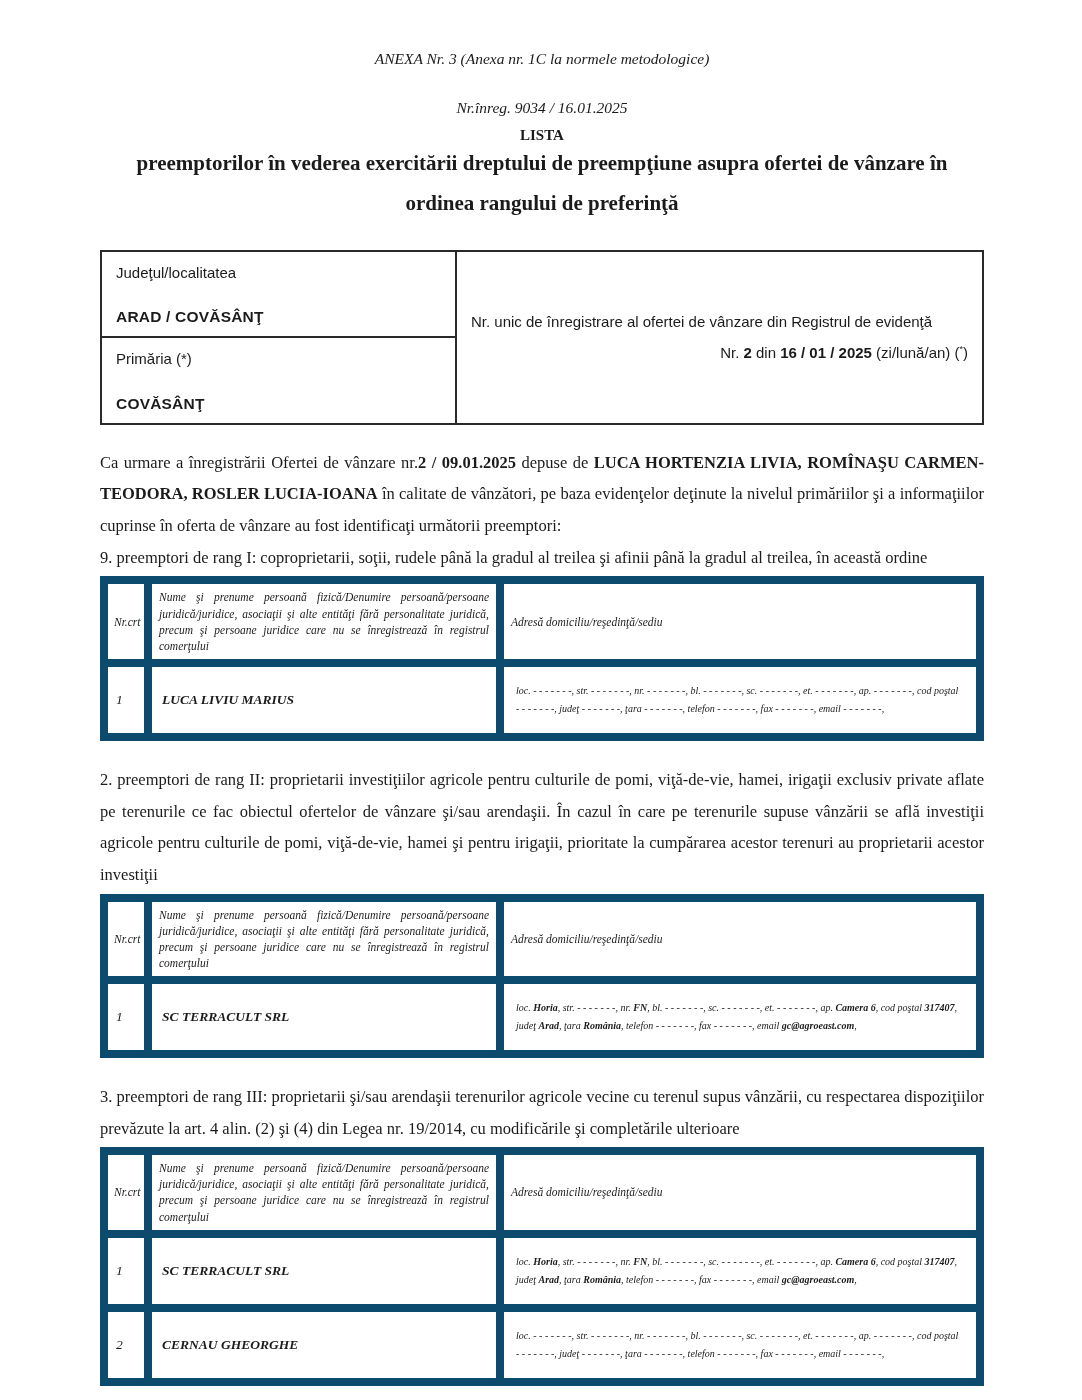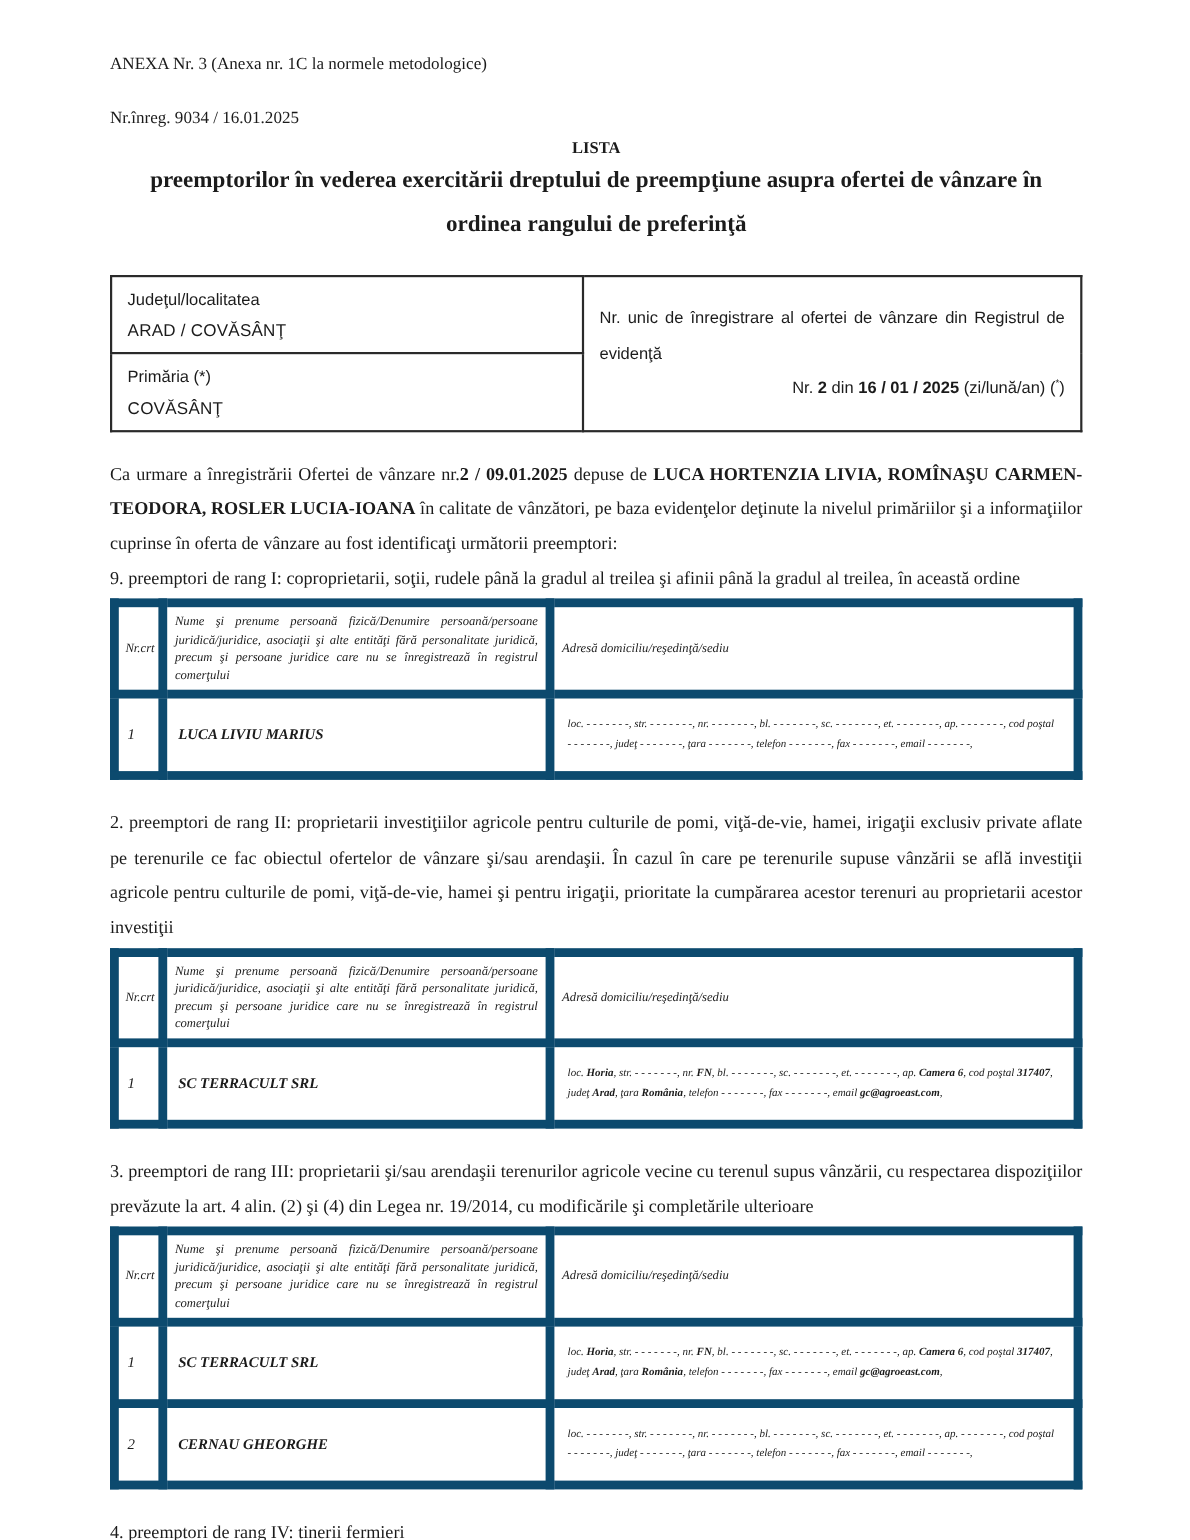--- a/index.html
+++ b/index.html
@@ -5,36 +5,36 @@
   * { margin:0; padding:0; box-sizing:border-box; }
   html,body { background:#ffffff; }
   body {
     width:1082px; height:1400px;
     font-family:"Liberation Serif", serif;
     color:#1b1b1b;
     position:relative;
   }
   .page { padding:50px 98px 0 100px; }
 
-  .right-line { text-align:left; font-size:15.5px; }
+  .right-line { text-align:center; font-size:15.5px;font-style:italic; }
   .anexa { margin-bottom:31px; }
   .reg { margin-bottom:10px; }
 
   .doc-title { text-align:center; font-weight:bold; font-size:15px; margin-top:2px; }
   .doc-subtitle { text-align:center; font-weight:bold; font-size:21px; line-height:1.9; margin:0 auto; }
 
   
   table.header-box {
     width:100%; border-collapse:collapse; margin-top:26px;
     font-family:"Liberation Sans", sans-serif; font-size:15px;
   }
   table.header-box td { border:2px solid #2a2a2a; vertical-align:middle; padding:10px 14px; }
-  td.hb-left { width:429px; }
+  td.hb-left { width:355px; }
   .hb-label { font-size:15px; line-height:1.5; }
-  .hb-value { font-weight:normal; font-size:15.5px; margin-top:8px; letter-spacing:.2px; }
+  .hb-value { font-weight:bold; font-size:15.5px; margin-top:24px; letter-spacing:.2px; }
   td.hb-right { text-align:justify; line-height:2.1; font-size:15px; }
   td.hb-right .line2 { text-align:right; display:block; }
   sup { font-size:9px; vertical-align:super; line-height:0; }
 
   .para { text-align:justify; font-size:16.5px; line-height:1.92; margin-top:22px; }
   .section-heading { text-align:justify; font-size:16.5px; line-height:1.92; }
   .mt-sec { margin-top:23px; }
 
   
   table.ptable {

